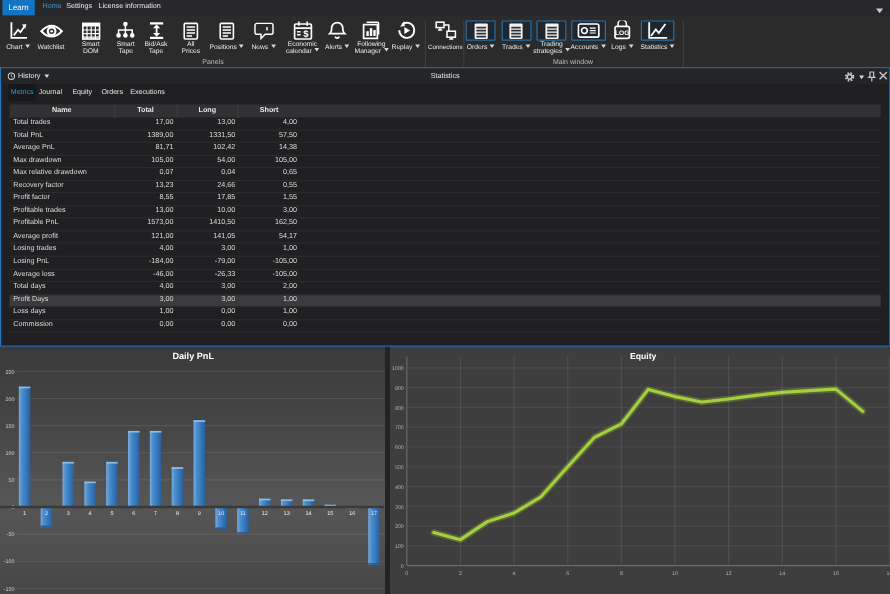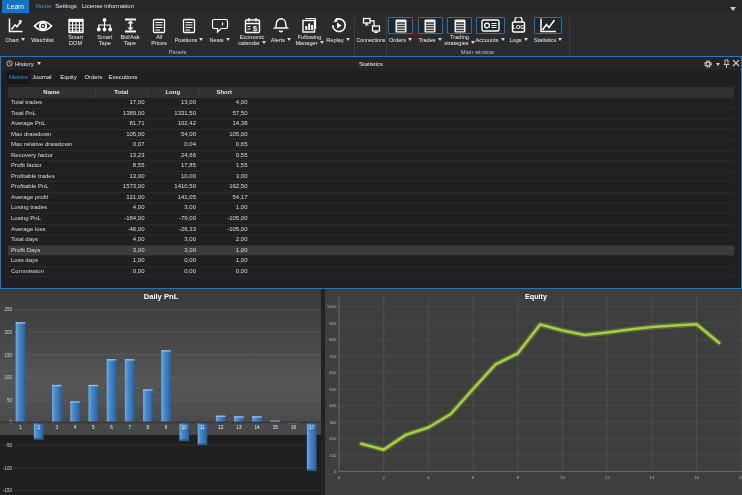--- a/index.html
+++ b/index.html
@@ -29,21 +29,21 @@
 
 #thead{position:absolute;left:7px;top:30px;width:726px;height:11px;background:#313134;display:flex;font-size:6px;font-weight:bold;color:#e8e8e8;line-height:11px}
 #tbody{position:absolute;left:7px;top:41px;width:726px}
 .tr{display:flex;height:10.55px;border-bottom:1px solid #2b2b2d;font-size:6px;color:#dcdcdc;line-height:9.5px}
 .tr.sel{background:#3b3b3e}
 .c0{width:87px;padding-left:3px}
 .cn{width:51.5px;text-align:right;padding-right:2px}
 .h0{width:87px;text-align:center}
 .hn{width:51.5px;text-align:center;border-left:1px solid #3c3c3f}
 
-#lchart{position:absolute;left:0;top:289px;width:320.5px;height:146px;background:linear-gradient(180deg,#3a3a3a 0%,#454545 30%,#565656 63%,#515151 78%,#464646 100%)}
+#lchart{position:absolute;left:0;top:289px;width:320.5px;height:206px;background:linear-gradient(180deg,#3a3a3a 0%,#454545 30%,#565656 63%,#515151 78%,#464646 100%)}
 #rchart{position:absolute;left:324.5px;top:289px;width:417.5px;height:206px;background:#3e3e3e}
 #cdiv{position:absolute;left:320.5px;top:289px;width:4px;height:206px;background:#232324}
 svg{display:block}
 svg text{font-family:"Liberation Sans",sans-serif}
 </style></head><body>
 <div id="app">
   <div id="tabstrip">
     <div id="learn">Learn</div>
     <div class="ttab" style="left:33px;width:21px;color:#3d9ad6">Home</div>
     <div class="ttab" style="left:54px;width:24px">Settings</div>

